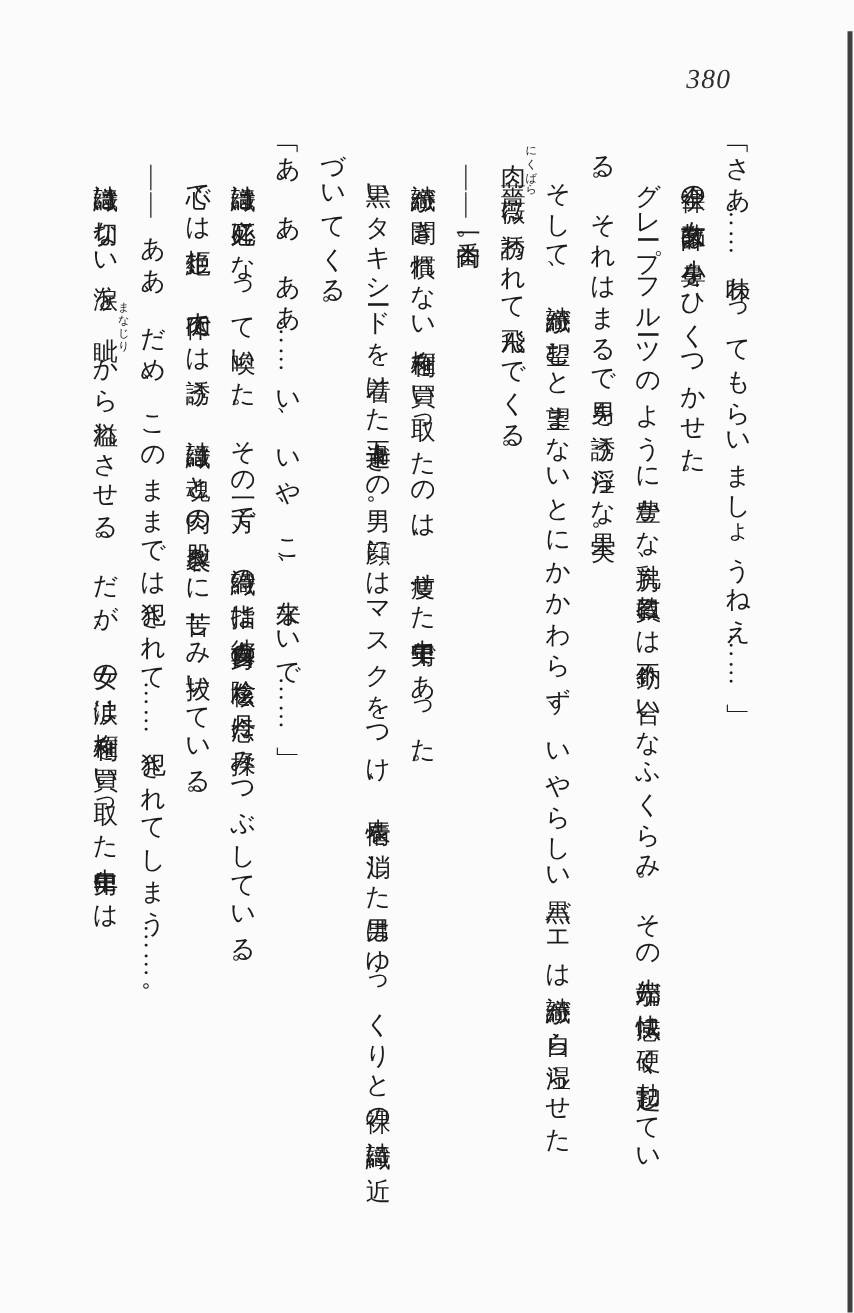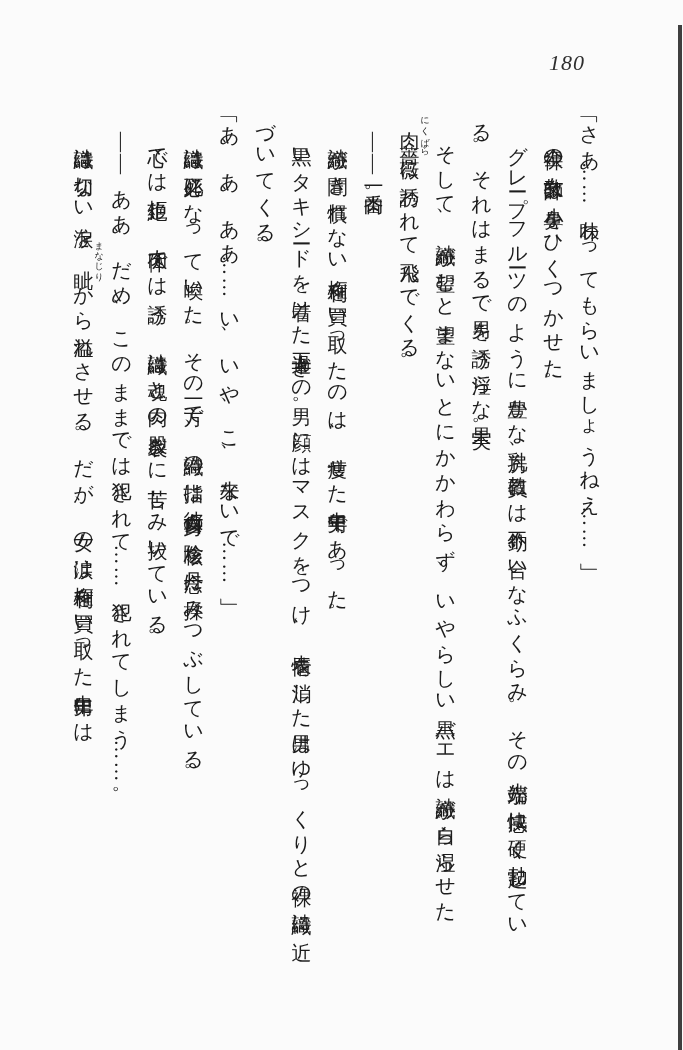--- a/index.html
+++ b/index.html
@@ -51,21 +51,21 @@
     top:25px;
     bottom:0;
     width:4px;
     background: var(--edge-line, #3f3f3f);
   }
 </style>
 </head>
 <body>
 
 <div class="page">
-  <div class="page-number">180</div>
+  <div class="page-number">380</div>
 
   <div class="text-body">
       <p class="">「さあ……味わってもらいましょうねえ……」</p>
       <p class="indent">全裸の女教師は小鼻をひくつかせた。</p>
       <p class="indent">グレープフルーツのように豊かな乳房、教員には不釣り合いなふくらみ。その先端が快感に硬く勃起している。それはまるで男を誘う淫らな果実。</p>
       <p class="indent">そして、詩織が望むと望まないとにかかわらず、いやらしい黒バエは詩織が自ら湿らせた<ruby>肉薔薇<rt>にくばら</rt></ruby>に誘われて飛んでくる。</p>
       <p class="indent">——一番肉。</p>
       <p class="indent">詩織が聞き慣れない権利を買い取ったのは、痩せた中年男であった。</p>
       <p class="indent">黒いタキシードを着けた五十過ぎの男。顔にはマスクをつけ、表情を消した男はゆっくりと裸の詩織に近づいてくる。</p>
       <p class="">「あ、あ、ああ……い、いや、こ、来ないで……」</p>

